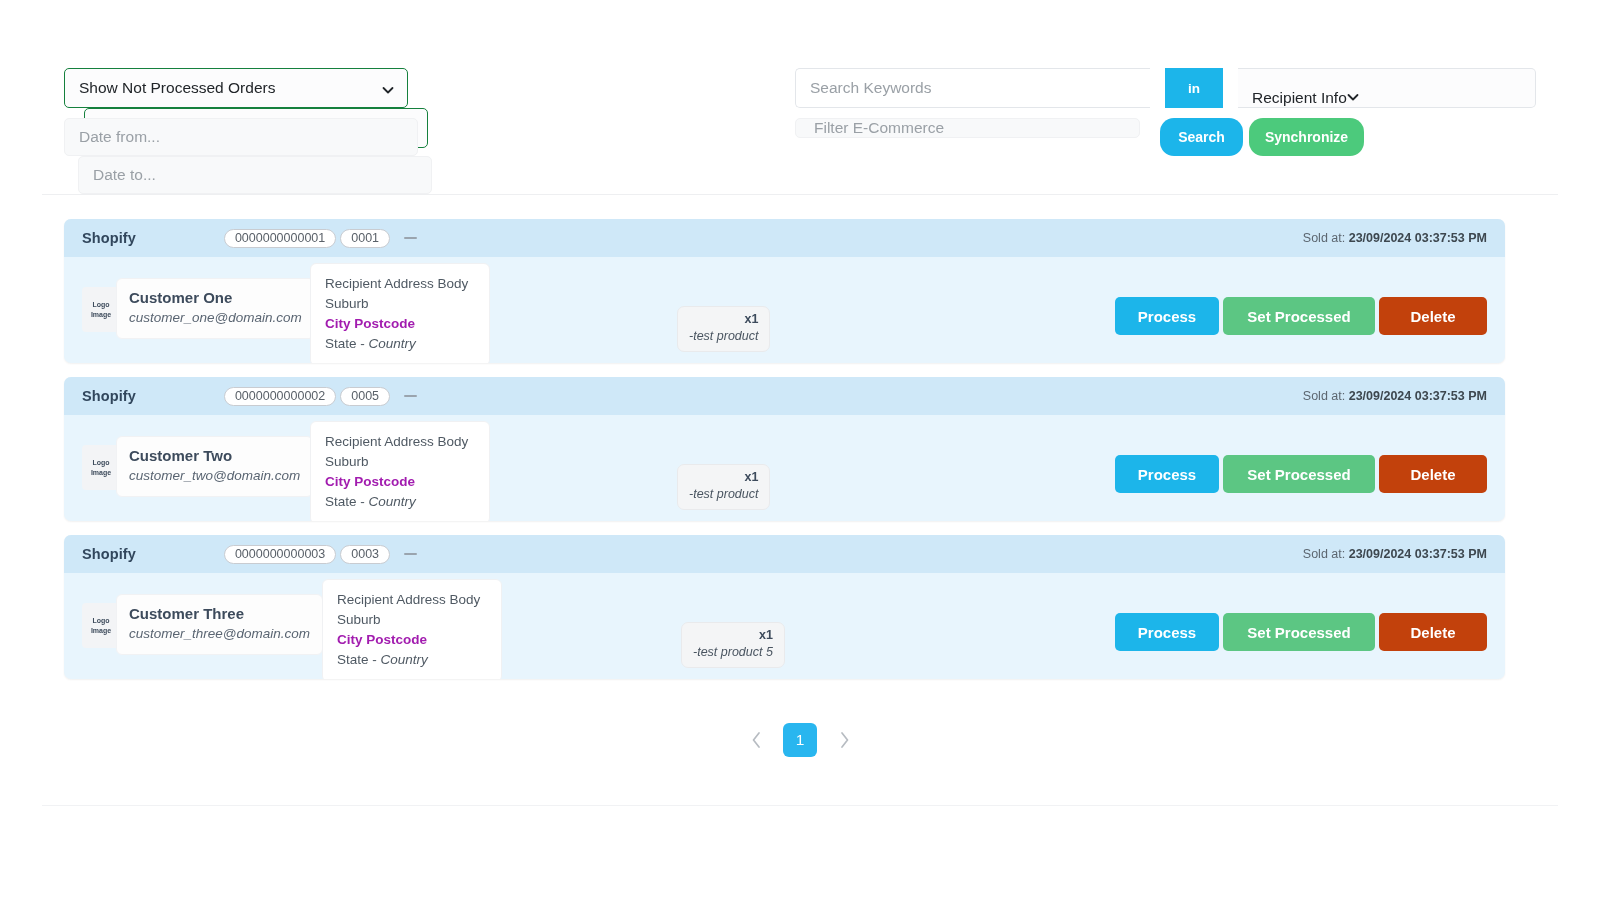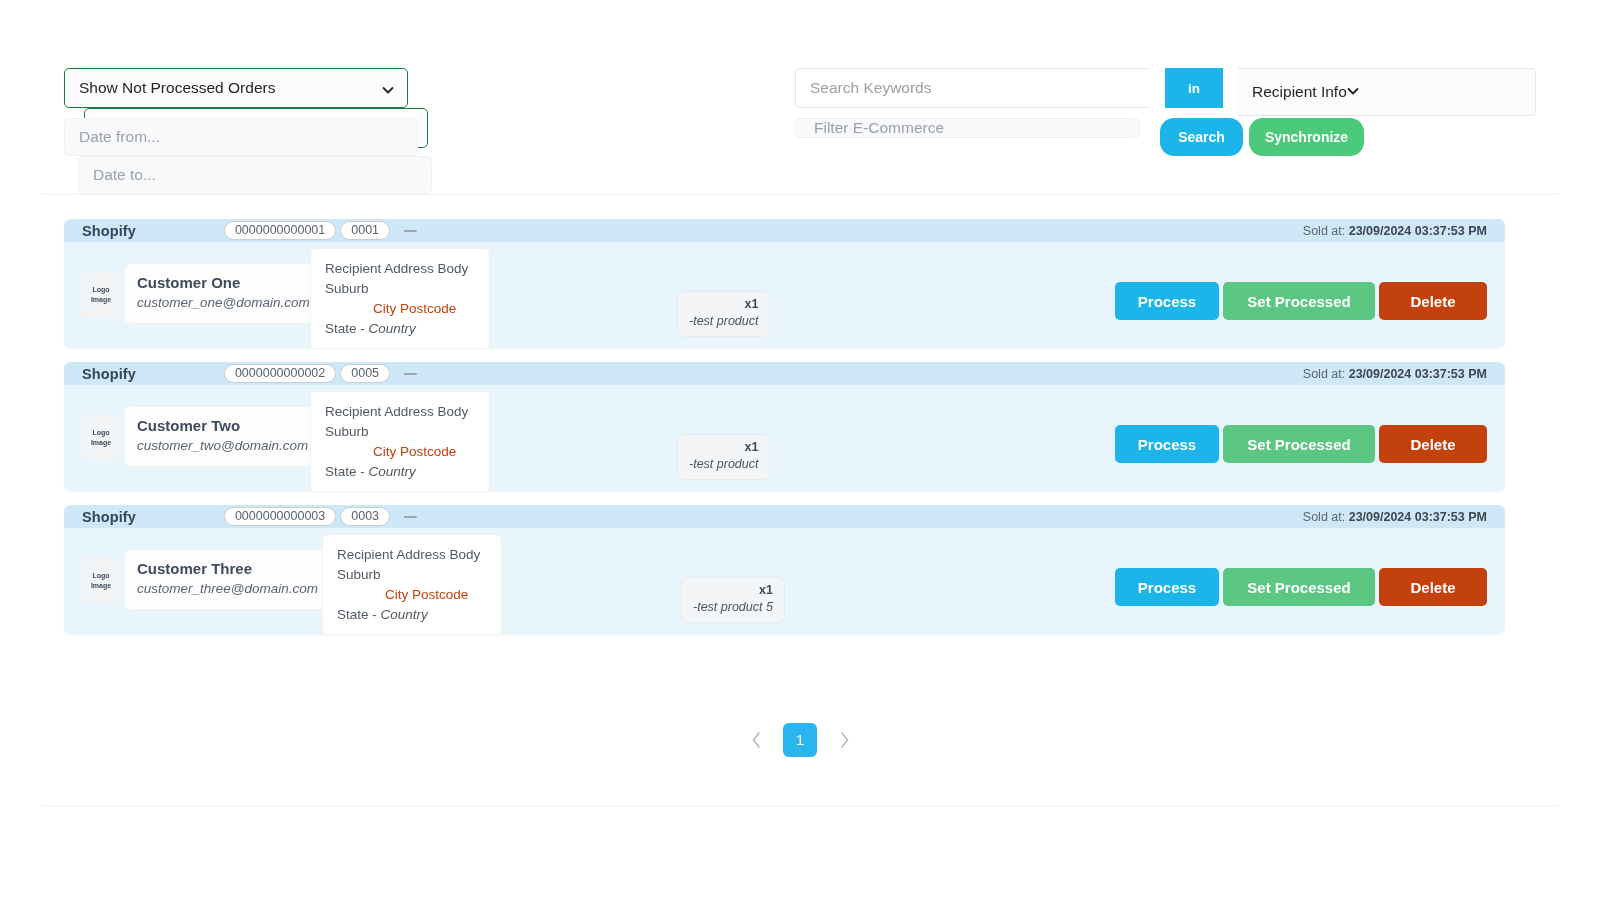--- a/index.html
+++ b/index.html
@@ -43,23 +43,23 @@
     font-size:15.5px; color:#212529; padding:0 14px; outline:none;
     font-family:"Liberation Sans", sans-serif;
   }
   .search-input::placeholder { color:#9aa0a6; }
   .in-addon {
     flex:0 0 58px; background:#1cb5ea; color:#fff;
     display:flex; align-items:center; justify-content:center;
     font-size:13.5px; font-weight:600;
   }
   .sel-field {
-    flex:1 1 auto; height:48px; border:1px solid #e3e6ea; border-left:none;
+    flex:1 1 auto; height:40px; border:1px solid #e3e6ea; border-left:none;
     border-radius:0 5px 5px 0; background:#fcfcfd;
-    display:flex; align-items:center; padding:0 14px;
+    display:flex; align-items:flex-end; padding:0 14px;
     font-size:15.5px; color:#212529; position:relative; cursor:pointer;
   }
 
   .date-ctrl {
     height:38px; border:1px solid #f0f1f3; border-radius:5px;
     background:#f8f9fa; font-size:15.5px; color:#9aa0a6;
     display:flex; align-items:center; padding:0 14px;
     width:354px;
   }
   .date-to { margin-left:14px; }
@@ -84,21 +84,21 @@
     position:absolute; left:42px; top:805px; width:1516px; height:1px; background:#f1f2f4;
   }
 
   
   .cards { position:absolute; left:64px; top:219px; width:1441px; }
   .card {
     background:#e8f5fd; border-radius:7px; overflow:hidden;
     margin-bottom:14px; box-shadow:0 1px 2px rgba(0,0,0,.06);
   }
   .card-head {
-    height:23px; background:#cfe8f8; display:flex; align-items:center;
+    height:38px; background:#cfe8f8; display:flex; align-items:center;
     padding:0 18px; position:relative;
   }
   .platform { font-size:14.5px; font-weight:700; color:#31465c; letter-spacing:.1px; }
   .badges { display:flex; align-items:center; margin-left:88px; }
   .badge {
     border:1px solid #c9ccd1; background:#ffffff; border-radius:11px;
     height:19px; padding:0 10px; font-size:12.5px; color:#5a6169;
     display:flex; align-items:center; line-height:1;
   }
   .badge + .badge { margin-left:4px; }
@@ -115,34 +115,34 @@
   .card-body { position:relative; height:106px; }
 
   .logo-box {
     position:absolute; left:18px; top:30px; width:38px; height:45px;
     background:#f3f4f6; border-radius:4px;
     display:flex; flex-direction:column; align-items:center; justify-content:center;
     font-size:7px; font-weight:700; color:#3d4b5c; line-height:1.35;
     font-family:"Liberation Sans", sans-serif;
   }
   .cust-box {
-    position:absolute; left:60px; top:21px; min-width:188px;
+    position:absolute; left:52px; top:21px; min-width:188px;
     background:#fdfdfd; border:1px solid #f1f2f4; border-radius:6px;
     padding:9px 12px 10px 12px;
   }
   .cust-name { font-size:15px; font-weight:700; color:#3d4b5c; line-height:1.35; white-space:nowrap; }
   .cust-email { font-size:13.5px; font-style:italic; color:#5a6572; line-height:1.45; white-space:nowrap; }
 
   .addr-box {
     position:absolute; left:246px; top:6px;
     background:#ffffff; border:1px solid #f0f1f3; border-radius:6px;
     padding:10px 14px 11px 14px; min-width:180px;
   }
   .addr-line { font-size:13.5px; color:#4f5963; line-height:1.48; white-space:nowrap; }
-  .addr-line.b { font-weight:400; color:#c2410c;margin-left:48px; }
+  .addr-line.b { font-weight:700; color:#a21caf; }
   .addr-line .ital { font-style:italic; }
 
   .prod-box {
     position:absolute; left:613px; top:49px;
     background:#f4f5f6; border:1px solid #e9eaec; border-radius:7px;
     padding:5px 11px 7px 11px; min-width:72px;
   }
   .prod-qty { font-size:12.5px; font-weight:700; color:#3d4b5c; text-align:right; line-height:1.25; }
   .prod-name { font-size:12.5px; font-style:italic; color:#4a5561; line-height:1.3; white-space:nowrap; }
 

